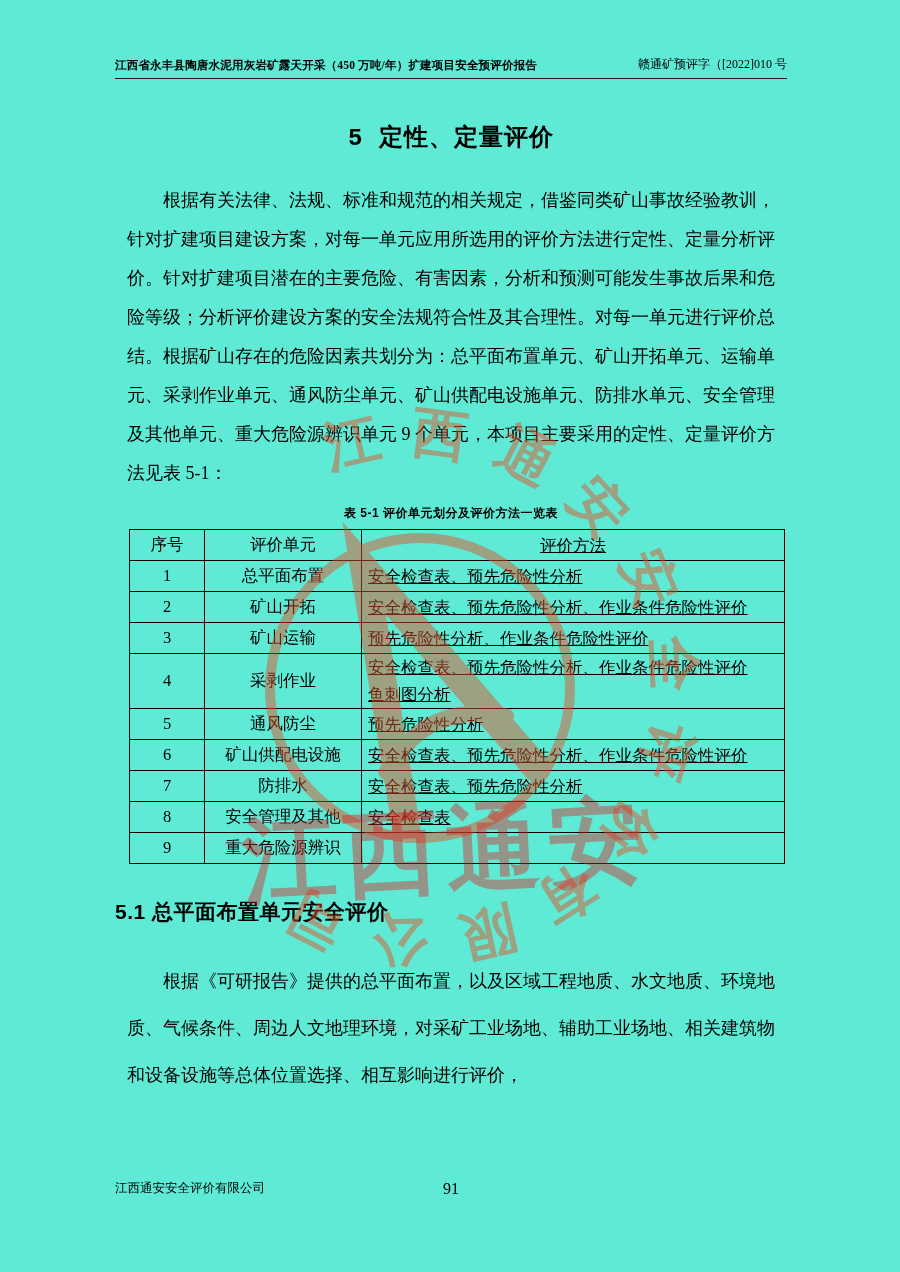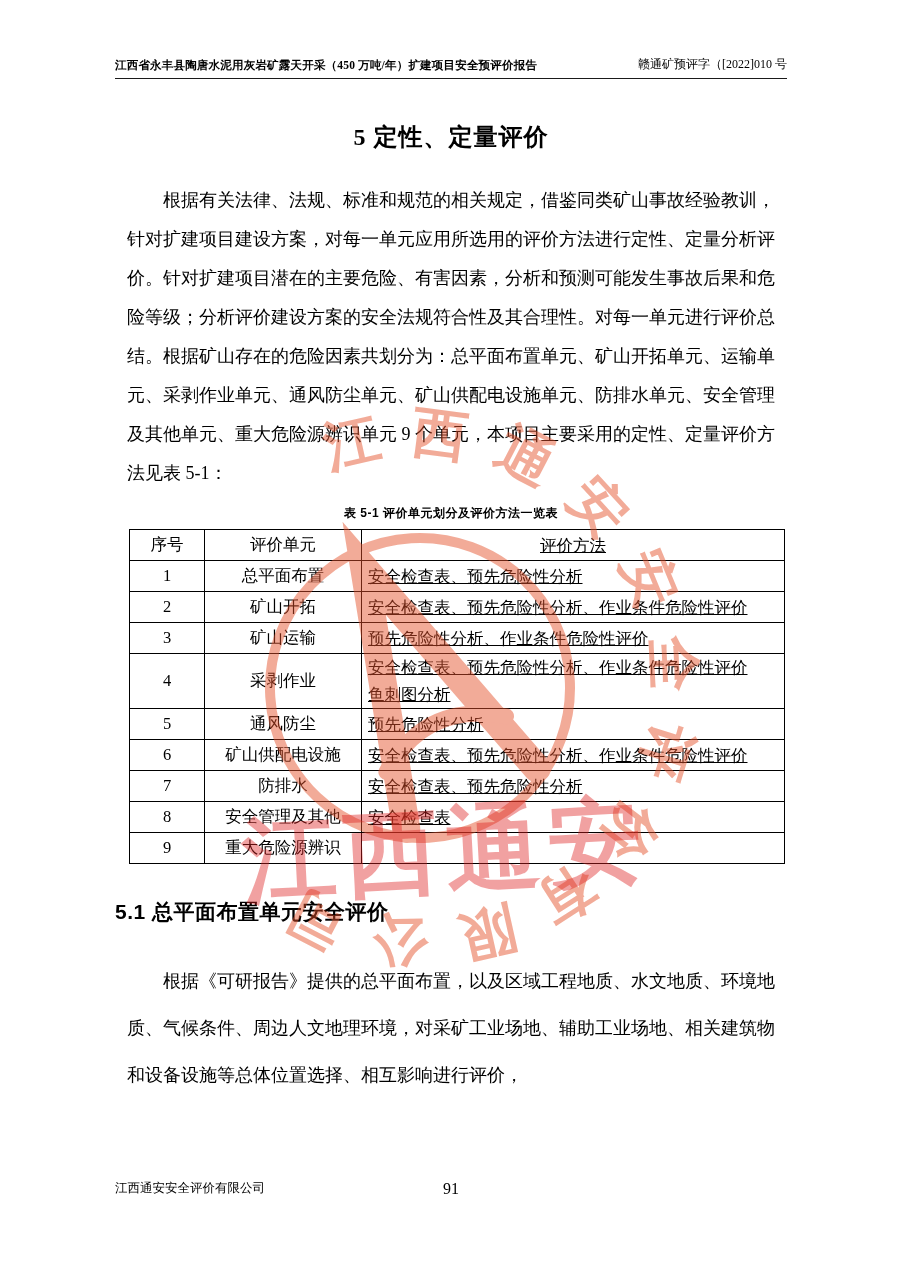--- a/index.html
+++ b/index.html
@@ -1,38 +1,38 @@
 <!DOCTYPE html>
 <html><head>
 <meta charset="utf-8">
 <style>
   html,body{margin:0;padding:0;background:#888;}
   .page{
     position:relative;
     width:900px;height:1272px;
     margin:0 auto;
-    background:#ffffff;
+    background:#5eead4;
     overflow:hidden;
     font-family:"Liberation Serif","DejaVu Serif",serif;
     color:#000;
   }
   
   .header{
     position:absolute;top:56px;left:115px;width:672px;
     display:flex;justify-content:space-between;align-items:flex-end;
     border-bottom:1.5px solid #1a1a1a;
     padding-bottom:5px;
   }
   .h-left{font-size:11.5px;font-weight:bold;letter-spacing:0.2px;}
   .h-right{font-size:12px;white-space:nowrap;margin-left:14px;}
   
   .content{position:absolute;top:85px;left:115px;width:672px;}
   .title{
     margin:36px 0 0 0;
-    font-family:Liberation Serif, serif;
+    font-family:Liberation Mono, monospace;
     font-size:24px;font-weight:bold;text-align:center;letter-spacing:1px;
   }
   .body-p{margin:12px;font-size:18px;text-align:justify;text-indent:2em;}
   .p1{margin-top:28px;line-height:39px;}
   .p2{margin-top:32px;line-height:47px;}
   .caption{
     margin-top:10px;text-align:center;
     font-family:"Liberation Sans","DejaVu Sans",sans-serif;
     font-size:12px;font-weight:bold;letter-spacing:0.5px;
   }

